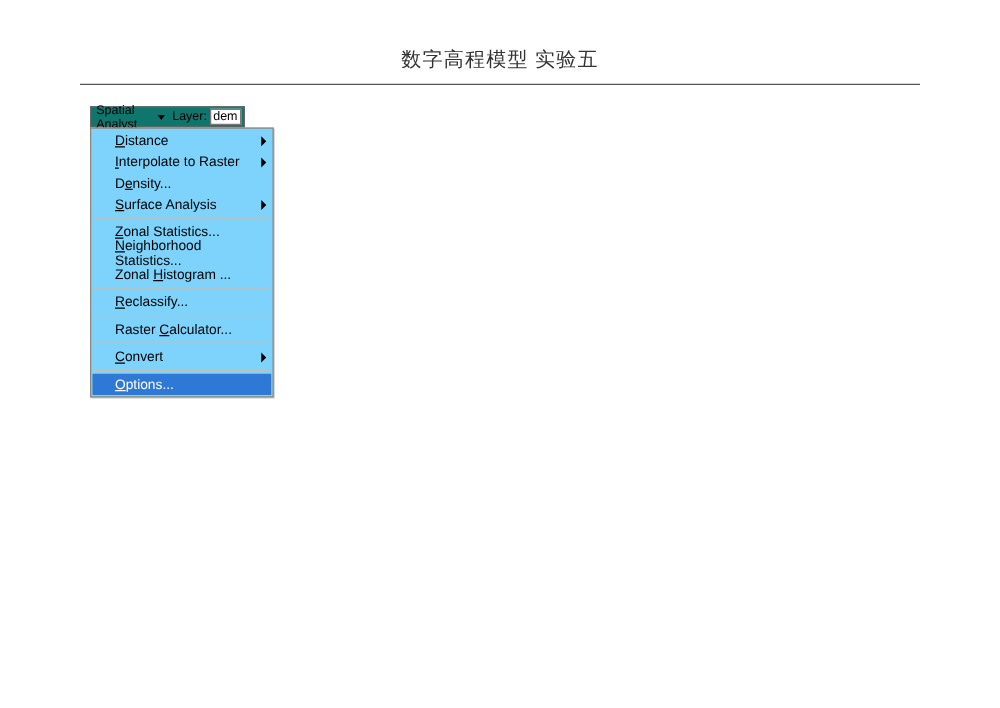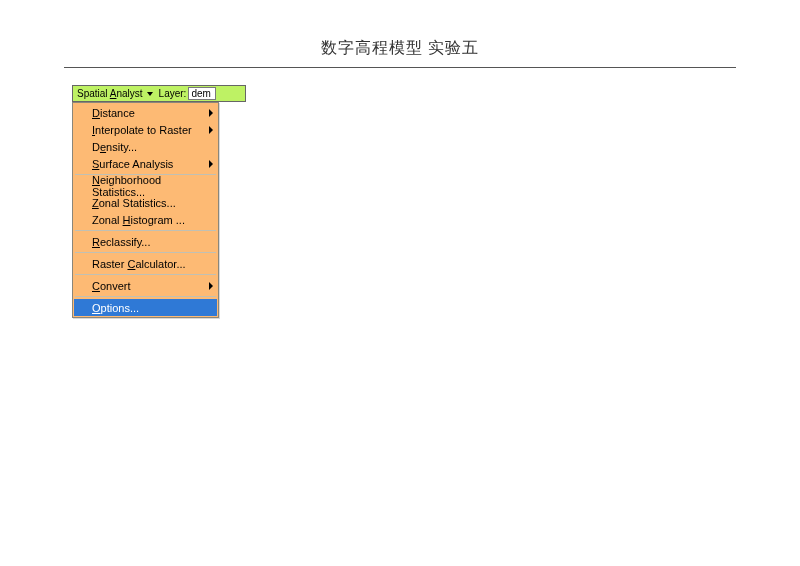--- a/index.html
+++ b/index.html
@@ -25,23 +25,23 @@
   }
   .header-rule {
     margin: 8px 64px 0 64px;
     border: none;
     border-top: 1px solid #555;
   }
   .toolbar {
     position: absolute;
     left: 72px;
     top: 85px;
-    width: 174px;
+    width: 124px;
     border: 1px solid #666;
-    background: #bef264;
+    background: #0f766e;
     height: 17px;
     display: flex;
     align-items: center;
     padding: 0 2px;
   }
   .tb-btn {
     font-size: 10px;
     padding: 1px 2px;
     display: inline-flex;
     align-items: center;
@@ -67,21 +67,21 @@
     padding:0 2px;
     margin-left:2px;
     line-height:12px;
   }
   .menu {
     position:absolute;
     left:72px;
     top:102px;
     width:147px;
     border:1px solid #8a867a;
-    background:#fdba74;
+    background:#7dd3fc;
     padding:1px;
     box-shadow: 1px 1px 0 rgba(0,0,0,0.15);
   }
   .mi {
     display:flex;
     align-items:center;
     height:17px;
     padding:0 16px 0 18px;
     font-size:11px;
     color:#000;
@@ -138,24 +138,24 @@
     </div>
     <div class="mi">
       <span>D<u>e</u>nsity...</span>
     </div>
     <div class="mi">
       <span><u>S</u>urface Analysis</span>
       <span class="submenu-arrow"></span>
     </div>
     <hr class="sep">
     <div class="mi">
-      <span><u>N</u>eighborhood Statistics...</span>
+      <span><u>Z</u>onal Statistics...</span>
     </div>
     <div class="mi">
-      <span><u>Z</u>onal Statistics...</span>
+      <span><u>N</u>eighborhood Statistics...</span>
     </div>
     <div class="mi">
       <span>Zonal <u>H</u>istogram ...</span>
     </div>
     <hr class="sep">
     <div class="mi">
       <span><u>R</u>eclassify...</span>
     </div>
     <hr class="sep">
     <div class="mi">

